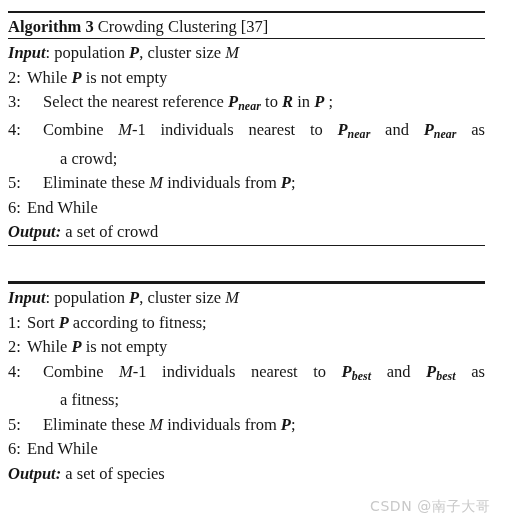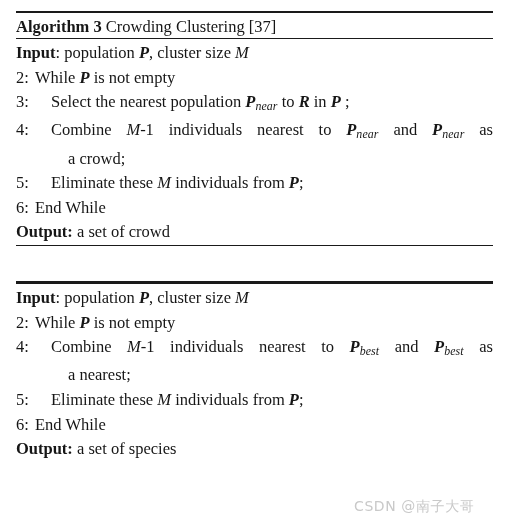--- a/index.html
+++ b/index.html
@@ -12,21 +12,21 @@
     height: 530px;
     position: relative;
     overflow: hidden;
     font-family: "Liberation Serif", "DejaVu Serif", serif;
     color: #161616;
     -webkit-font-smoothing: antialiased;
   }
 
   .algo-figure {
     position: absolute;
-    left: 16px;
+    left: 8px;
     width: 477px;
   }
   #algorithm-3 { top: 11px; }
   #algorithm-4 { top: 281px; }
 
   .rule-thick {
     height: 0;
     border-top: 2px solid #1a1a1a;
     width: 100%;
   }
@@ -51,20 +51,21 @@
 
   .algo-line {
     font-size: 16.5px;
     line-height: 24.6px;
     white-space: nowrap;
     position: relative;
   }
   .algo-line.io { }
   .algo-line .lbl {
     font-weight: bold;
+    font-style: italic;
   }
   .algo-line .ln {
     display: inline-block;
     width: 19px;
   }
   .algo-line.indent .ln {
     width: 19px;
   }
   .algo-line.indent .body-txt {
     padding-left: 16px;
@@ -91,29 +92,29 @@
   
   .mathvar {            
     font-style: italic;
   }
   .boldvar {            
     font-style: italic;
     font-weight: bold;
   }
   .boldvar sub {
     font-style: italic;
-    font-weight: normal;
+    font-weight: bold;
     font-size: 0.72em;
     vertical-align: -0.22em;
     letter-spacing: 0.1px;
   }
 
   .watermark {
     position: absolute;
-    left: 354px;
+    left: 370px;
     top: 498px;
     font-family: "DejaVu Sans", sans-serif;
     font-size: 14px;
     line-height: 17px;
     color: #c9c9c9;
     letter-spacing: 0.6px;
     white-space: nowrap;
     user-select: none;
   }
 </style>
@@ -128,21 +129,21 @@
 
   <div class="rule-thin"></div>
 
   <div class="algo-body">
 
     <div class="algo-line io"><span class="lbl">Input</span><span>: </span><span>population </span><span class="boldvar">P</span><span>, cluster size </span><span class="mathvar">M</span></div>
 
 
     <div class="algo-line"><span class="ln">2:</span><span>While </span><span class="boldvar">P</span><span> is not empty</span></div>
 
-    <div class="algo-line indent"><span class="ln">3:</span><span class="body-txt"><span>Select the nearest population </span><span class="boldvar"><span>P</span><sub>near</sub></span><span> to </span><span class="boldvar">R</span><span> in </span><span class="boldvar">P</span><span> ;</span></span></div>
+    <div class="algo-line indent"><span class="ln">3:</span><span class="body-txt"><span>Select the nearest reference </span><span class="boldvar"><span>P</span><sub>near</sub></span><span> to </span><span class="boldvar">R</span><span> in </span><span class="boldvar">P</span><span> ;</span></span></div>
 
     <div class="algo-line justify">
         <span class="ln">4:</span>
         <span class="just-inner"><span>Combine </span><span class="mathvar">M</span><span>-1 individuals nearest to </span><span class="boldvar"><span>P</span><sub>near</sub></span><span> and </span><span class="boldvar"><span>P</span><sub>near</sub></span><span> as</span></span>
       </div>
 
     <div class="algo-line cont">a crowd;</div>
 
     <div class="algo-line indent"><span class="ln">5:</span><span class="body-txt"><span>Eliminate these </span><span class="mathvar">M</span><span> individuals from </span><span class="boldvar">P</span><span>;</span></span></div>
 
@@ -159,30 +160,31 @@
 
   <div class="rule-thick"></div>
 
 
   <div class="rule-thin"></div>
 
   <div class="algo-body">
 
     <div class="algo-line io"><span class="lbl">Input</span><span>: </span><span>population </span><span class="boldvar">P</span><span>, cluster size </span><span class="mathvar">M</span></div>
 
+    <div class="algo-line"><span class="ln">1:</span><span>Sort </span><span class="boldvar">P</span><span> according to fitness;</span></div>
 
     <div class="algo-line"><span class="ln">2:</span><span>While </span><span class="boldvar">P</span><span> is not empty</span></div>
 
 
     <div class="algo-line justify">
         <span class="ln">4:</span>
         <span class="just-inner"><span>Combine </span><span class="mathvar">M</span><span>-1 individuals nearest to </span><span class="boldvar"><span>P</span><sub>best</sub></span><span> and </span><span class="boldvar"><span>P</span><sub>best</sub></span><span> as</span></span>
       </div>
 
-    <div class="algo-line cont">a nearest;</div>
+    <div class="algo-line cont">a fitness;</div>
 
     <div class="algo-line indent"><span class="ln">5:</span><span class="body-txt"><span>Eliminate these </span><span class="mathvar">M</span><span> individuals from </span><span class="boldvar">P</span><span>;</span></span></div>
 
     <div class="algo-line"><span class="ln">6:</span><span>End While</span></div>
 
     <div class="algo-line io"><span class="lbl">Output:</span><span> a set of species</span></div>
 
   </div>
 
 </div>

